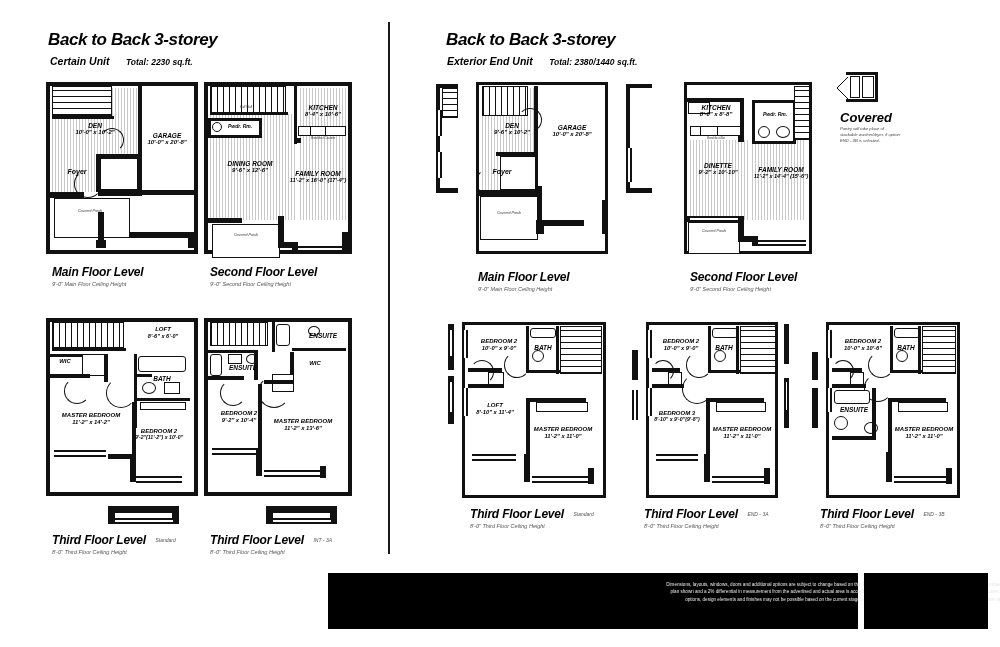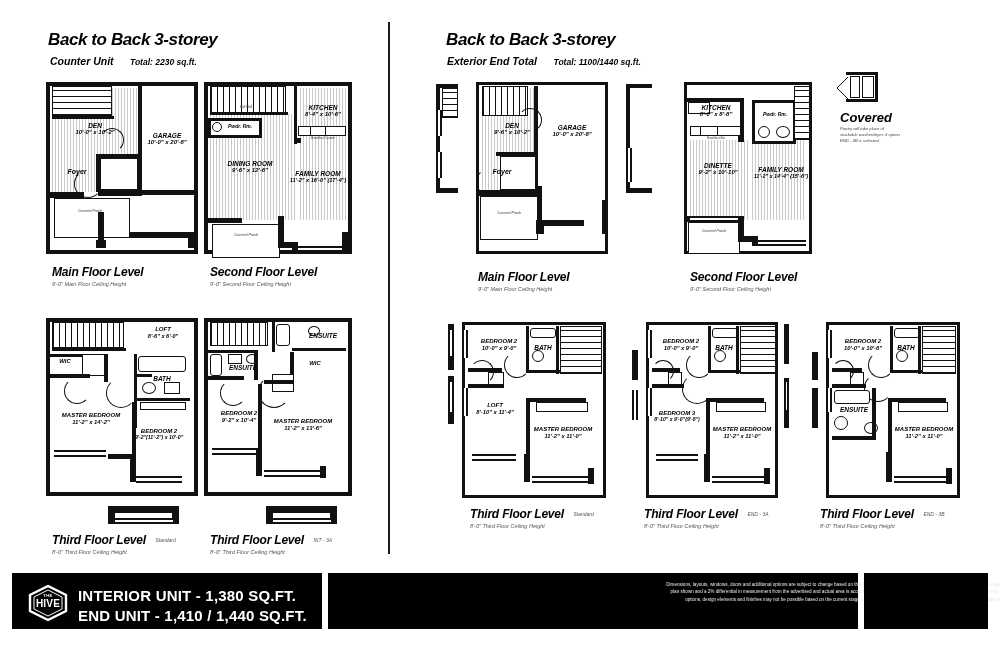--- a/index.html
+++ b/index.html
@@ -75,28 +75,28 @@
         font-size:10px;font-weight:bold;letter-spacing:.2px;}
 
   .disc{position:absolute;left:334px;top:8px;width:518px;color:#e8e8e8;
         font-size:4.6px;line-height:1.62;text-align:center;}
 </style>
 </head>
 <body>
 
 <div class="abs plan-title" style="left:48px;top:30px;font-size:17px;">Back to Back 3-storey</div>
 <div class="abs" style="left:50px;top:51px;">
-  <span class="plan-sub" style="font-size:10.5px;">Counter Unit</span>
+  <span class="plan-sub" style="font-size:10.5px;">Certain Unit</span>
   <span class="plan-sub" style="font-size:8.5px;margin-left:12px;">Total: 2230 sq.ft.</span>
 </div>
 
 <div class="abs plan-title" style="left:446px;top:30px;font-size:17px;">Back to Back 3-storey</div>
 <div class="abs" style="left:447px;top:51px;">
-  <span class="plan-sub" style="font-size:10.5px;">Exterior End Total</span>
-  <span class="plan-sub" style="font-size:8.5px;margin-left:12px;">Total: 1100/1440 sq.ft.</span>
+  <span class="plan-sub" style="font-size:10.5px;">Exterior End Unit</span>
+  <span class="plan-sub" style="font-size:8.5px;margin-left:12px;">Total: 2380/1440 sq.ft.</span>
 </div>
 
 <div class="divider"></div>
 
 <div class="plan" style="left:46px;top:82px;width:152px;height:172px;">
   <div class="shell"></div>
   <div class="hatch" style="left:6px;top:6px;width:86px;height:104px;"></div>
 
   <div class="stair" style="left:6px;top:4px;width:60px;height:30px;"></div>
   <div class="w" style="left:6px;top:34px;width:62px;height:3px;"></div>
@@ -579,34 +579,20 @@
     <span class="dim" style="font-size:5.8px;">11'-2" x 11'-0"</span>
   </div>
 </div>
 <div class="cap" style="left:820px;top:504px;">
   <span class="lvl">Third Floor Level</span>
   <span class="sfx">END - 3B</span>
   <span class="ch">8'-0" Third Floor Ceiling Height</span>
 </div>
 
 <div class="footer">
-  <div class="bar bar-left">
-    <div class="hive">
-      <svg class="hx" viewBox="0 0 44 38">
-        <polygon points="22,2 40,11 40,27 22,36 4,27 4,11" fill="none" stroke="#ffffff" stroke-width="2.4"></polygon>
-        <polygon points="22,6 36,13 36,25 22,32 8,25 8,13" fill="none" stroke="#ffffff" stroke-width="1"></polygon>
-      </svg>
-      <div class="the">THE</div>
-      <div class="nm">HIVE</div>
-    </div>
-    <div class="sqft">
-      <div>INTERIOR UNIT - 1,380 SQ.FT.</div>
-      <div>END UNIT - 1,410 / 1,440 SQ.FT.</div>
-    </div>
-  </div>
 
   <div class="bar bar-mid">
     <div class="disc">Dimensions, layouts, windows, doors and additional options are subject to change based on the floor plan and unit location selected. Some options shown are subject to an additional cost. Some elements may be modified, which are not detailed on the plan shown and a 2% differential in measurement from the advertised and actual area is acceptable. All dimensions, details, materials, specifications and features can be changed at the sole discretion of the Vendor without notice. Certain floor plan options, design elements and finishes may not be possible based on the current stage of construction.  All renderings are artist concepts and may contain options, materials and extras not included with the home. E&amp;OE January 2024.</div>
   </div>
 
   <div class="bar bar-right">
     
   </div>
 </div>
 

